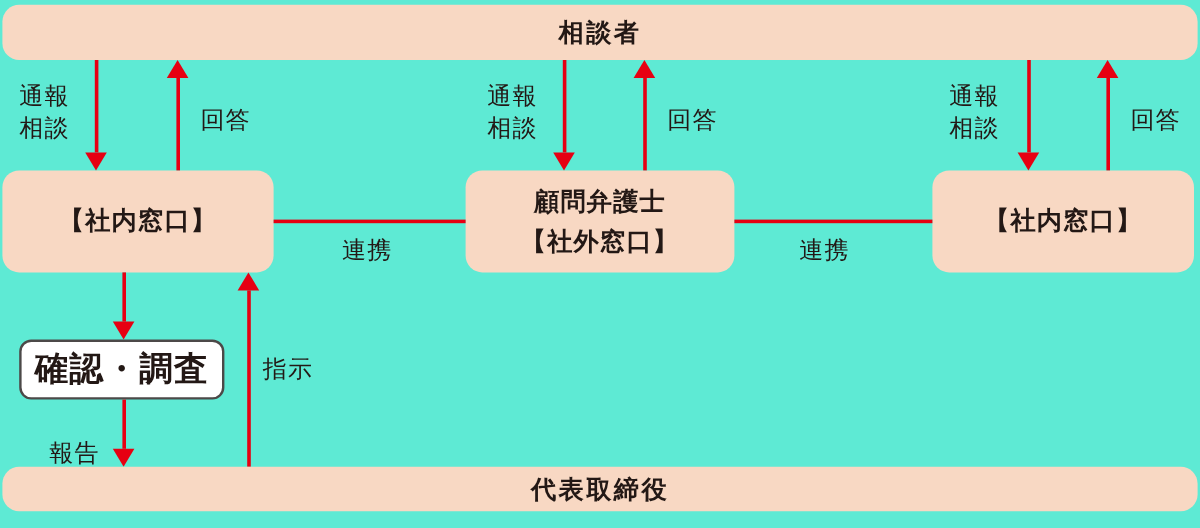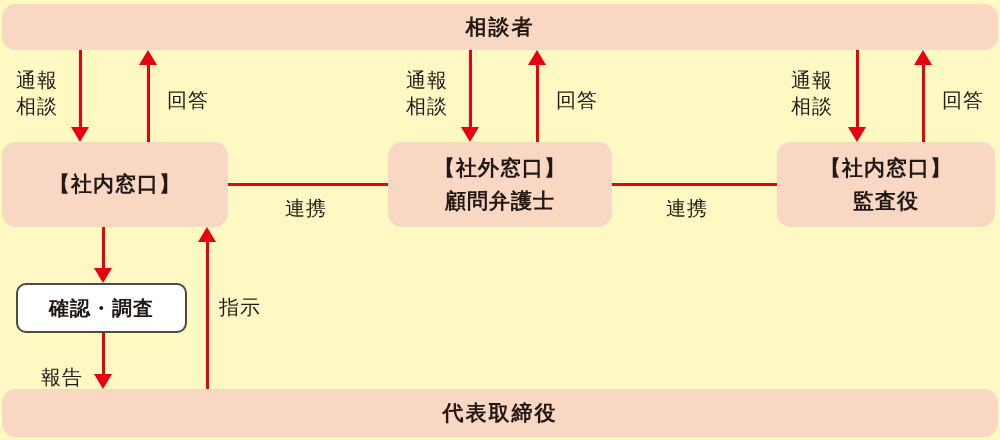--- a/index.html
+++ b/index.html
@@ -1,33 +1,33 @@
 <!DOCTYPE html>
 <html style="--peach: #f8d8c3; --red: #e60012; --text: #231815; --border: #4c4948;"><head>
 <meta charset="utf-8">
 <style>
   html,body{margin:0;padding:0;background:#fff;}
   .canvas{
-    position:relative;width:1000px;height:440px;background:#fef9c3;overflow:hidden;
+    position:relative;width:1000px;height:440px;background:#5eead4;overflow:hidden;
     font-family:"DejaVu Sans","Liberation Sans",sans-serif;color:var(--text);
   }
   .bar{
     position:absolute;background:var(--peach);border-radius:14px;
     display:flex;align-items:center;justify-content:center;
     font-weight:700;font-size:21px;letter-spacing:2px;
   }
   .node{
     position:absolute;background:var(--peach);border-radius:14px;
     display:flex;flex-direction:column;align-items:center;justify-content:center;
     font-weight:700;font-size:21px;letter-spacing:1px;line-height:33px;text-align:center;
   }
   .invest{
     position:absolute;background:#fff;border:2px solid var(--border);border-radius:10px;
     box-sizing:border-box;display:flex;align-items:center;justify-content:center;
-    font-weight:700;font-size:20px;letter-spacing:1px;
+    font-weight:700;font-size:28px;letter-spacing:1px;
   }
   .vline{position:absolute;width:3px;background:var(--red);}
   .hline{position:absolute;height:3px;background:var(--red);}
   .head{position:absolute;width:0;height:0;border-left:9px solid transparent;border-right:9px solid transparent;}
   .head.down{border-top:15px solid var(--red);}
   .head.up{border-bottom:15px solid var(--red);}
   .lbl{
     position:absolute;font-size:20px;font-weight:500;letter-spacing:1px;
     line-height:26px;text-align:center;transform:translateX(-50%);white-space:nowrap;
   }
@@ -39,26 +39,25 @@
 <div class="canvas">
 
   <div class="bar" style="left:2px;top:4px;width:996px;height:46px;">
     <span>相談者</span>
   </div>
 
   <div class="node" style="left:2px;top:142px;width:226px;height:85px;">
     <span>【社内窓口】</span>
   </div>
   <div class="node" style="left:388px;top:142px;width:224px;height:85px;">
+    <span>顧問弁護士</span>
     <span>【社外窓口】</span>
-    <span>顧問弁護士</span>
   </div>
   <div class="node" style="left:777px;top:142px;width:218px;height:85px;">
     <span>【社内窓口】</span>
-    <span>監査役</span>
   </div>
 
   <div class="vline" style="left:79px;top:50px;height:77px;"></div>
   <div class="head down" style="left:71px;top:127px;"></div>
   <div class="head up" style="left:139px;top:50px;"></div>
   <div class="vline" style="left:147px;top:65px;height:77px;"></div>
   <div class="lbl" style="left:37px;top:67px;">
     <span>通報</span>
     <span>相談</span>
   </div>
@@ -111,17 +110,17 @@
   <div class="lbl" style="left:62px;top:364px;">
     <span>報告</span>
   </div>
 
   <div class="head up" style="left:198px;top:227px;"></div>
   <div class="vline" style="left:206px;top:242px;height:147px;"></div>
   <div class="lbl" style="left:240px;top:294px;">
     <span>指示</span>
   </div>
 
-  <div class="bar" style="left:2px;top:389px;width:996px;height:48px;">
+  <div class="bar" style="left:2px;top:389px;width:996px;height:37px;">
     <span>代表取締役</span>
   </div>
 
 </div>
 
 </body></html>

